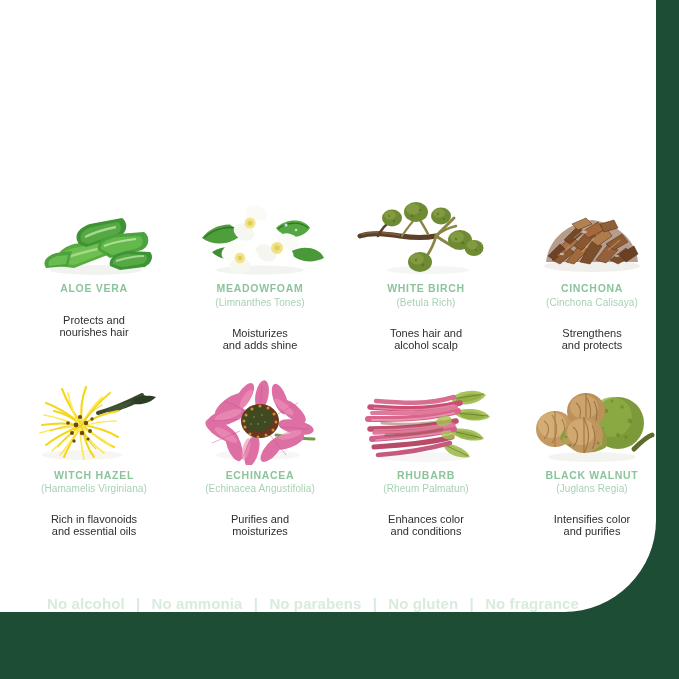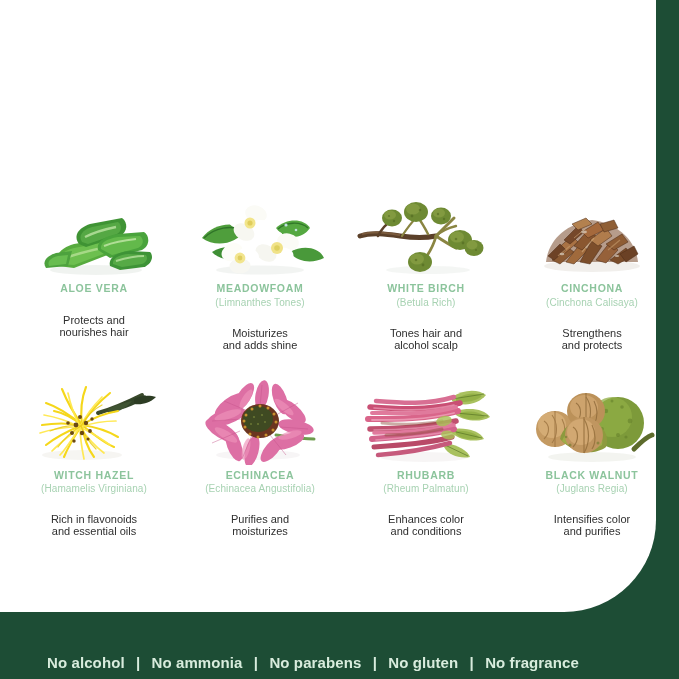--- a/index.html
+++ b/index.html
@@ -100,25 +100,25 @@
     font-size: 11px;
     line-height: 12px;
     margin-top: 18px;
     white-space: pre-line;
   }
 
   
   .footer {
     position: absolute;
     left: 0;
-    bottom: 8px;
+    bottom: 17px;
     width: 679px;
     height: 67px;
     display: flex;
-    align-items: flex-end;
+    align-items: flex-start;
   }
   .footer-inner {
     margin-left: 47px;
     color: #d8ecdd;
     font-size: 15px;
     font-weight: bold;
     letter-spacing: 0.1px;
     white-space: nowrap;
   }
   .footer-sep {

